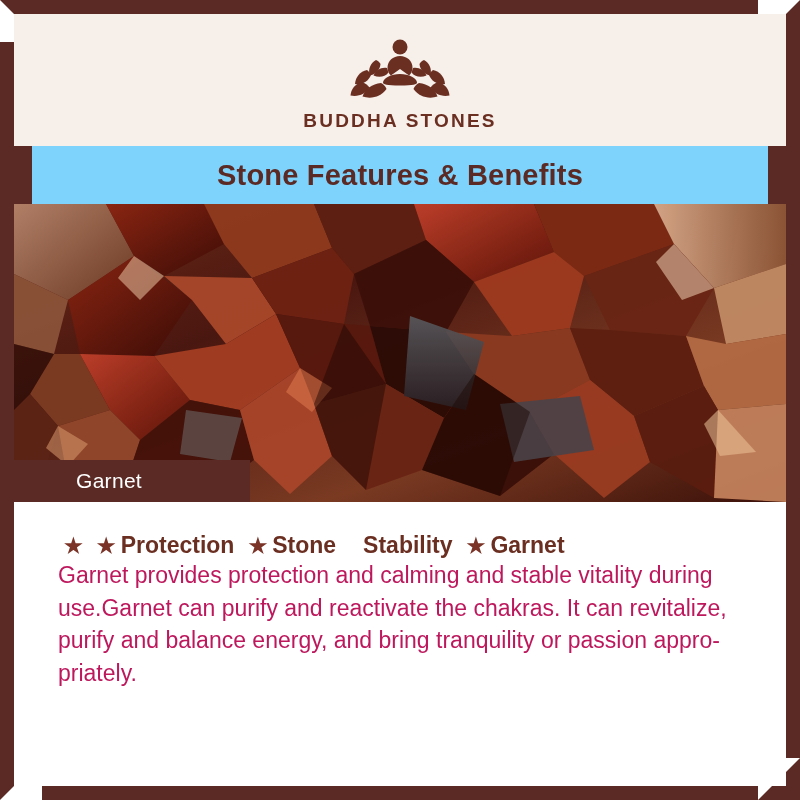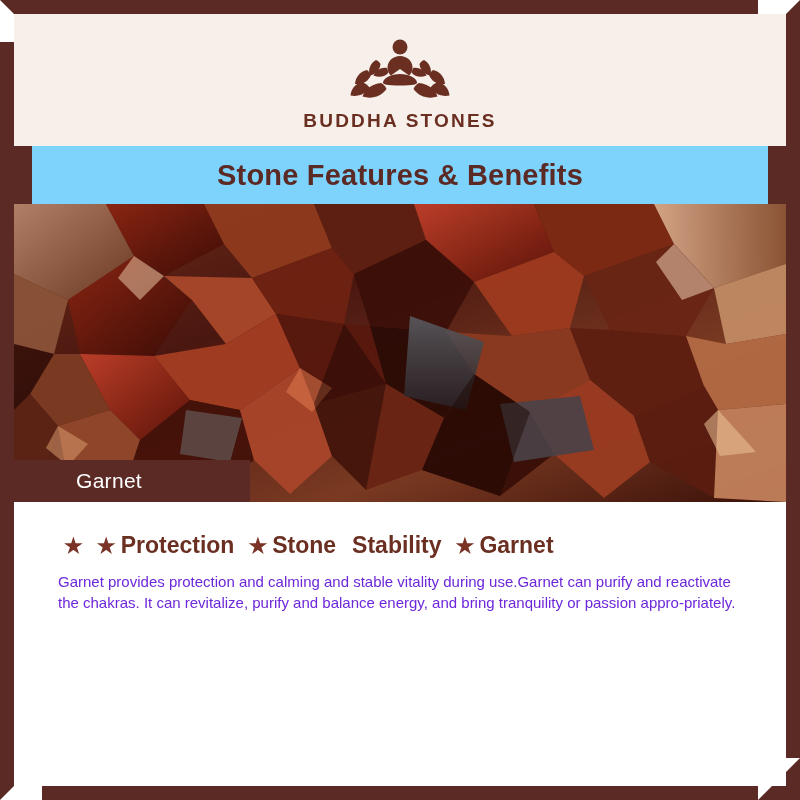--- a/index.html
+++ b/index.html
@@ -179,28 +179,27 @@
   .tag {
     display: flex;
     align-items: center;
     gap: 5px;
     color: #6B2F22;
     font-size: 23px;
     font-weight: 700;
     white-space: nowrap;
   }
   .tag .star { color: #7A3326; font-size: 21px; line-height: 1; }
-  .tag.no-star { padding-left: 2px; }
+  .tag.no-star { padding-left: 2px; margin-left: 11px; }
 
   .desc {
-    margin-top: 12px;
     padding: 0 14px 0 16px;
-    font-size: 15px;
+    font-size: 23px;
     line-height: 1.42;
-    color: #6d28d9;
+    color: #be185d;
     text-align: left;
   }
 </style>
 </head>
 <body>
 
 <div class="page">
   <div class="frame">
     <div class="frame-inner"></div>
   </div>

